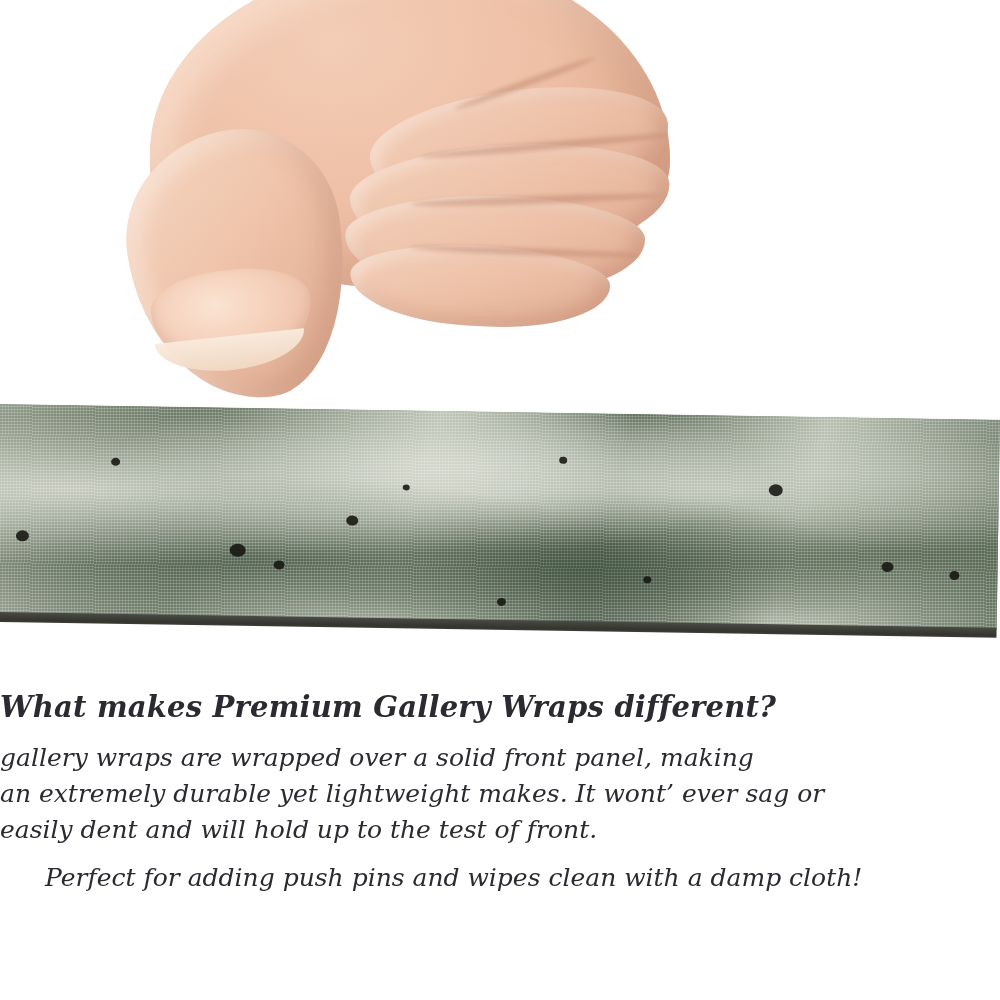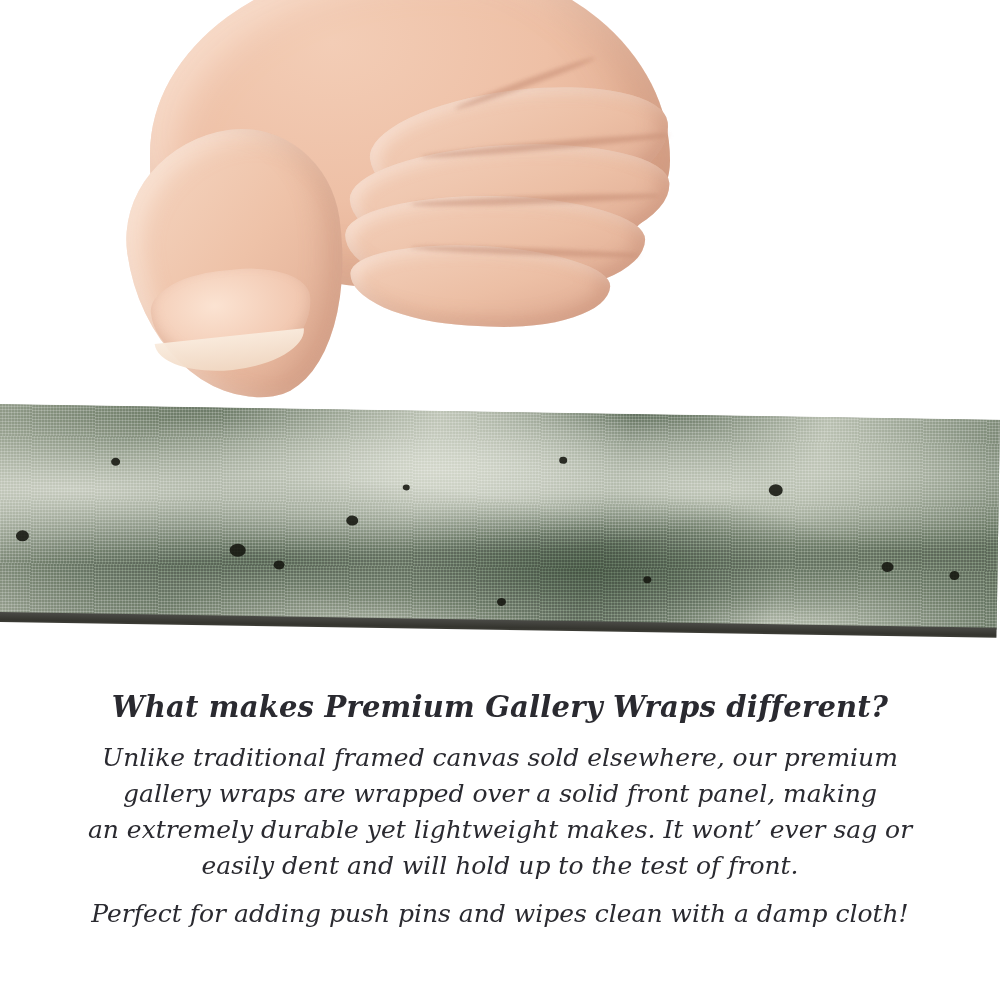--- a/index.html
+++ b/index.html
@@ -172,21 +172,20 @@
     height: 10px;
     background: linear-gradient(180deg, rgba(120,120,115,0.45) 0%, rgba(255,255,255,0) 100%);
   }
 
   
   .caption {
     position: absolute;
     left: 0;
     top: 690px;
     width: 1000px;
-    text-align: center;
     color: #2a2a30;
     font-family: "DejaVu Serif", serif;
     font-style: italic;
   }
   .caption-title {
     font-size: 29px;
     font-weight: bold;
     letter-spacing: 0.2px;
     margin-bottom: 16px;
   }
@@ -195,20 +194,21 @@
     line-height: 1.44;
   }
   .caption-body .line {
     display: block;
   }
   .caption-last {
     display: block;
     margin-top: 12px;
     font-size: 25px;
     line-height: 1.44;
+    padding-left: 45px;
   }
 </style>
 </head>
 <body>
 
 <div class="page">
 
   <div class="photo">
 
     <div class="hand">
@@ -244,21 +244,20 @@
       <div class="speck" style="left:500px; top:186px; width:9px;  height:8px;"></div>
 
       <div class="canvas-edge"></div>
       <div class="canvas-shadow"></div>
     </div>
   </div>
 
   <div class="caption">
     <div class="caption-title">What makes Premium Gallery Wraps different?</div>
     <div class="caption-body">
-      <span class="line">Unlike traditional framed canvas sold elsewhere, our premium</span>
       <span class="line">gallery wraps are wrapped over a solid front panel, making</span>
       <span class="line">an extremely durable yet lightweight makes. It wont’ ever sag or</span>
       <span class="line">easily dent and will hold up to the test of front.</span>
     </div>
     <div class="caption-last">Perfect for adding push pins and wipes clean with a damp cloth!</div>
   </div>
 
 </div>
 
 </body></html>

